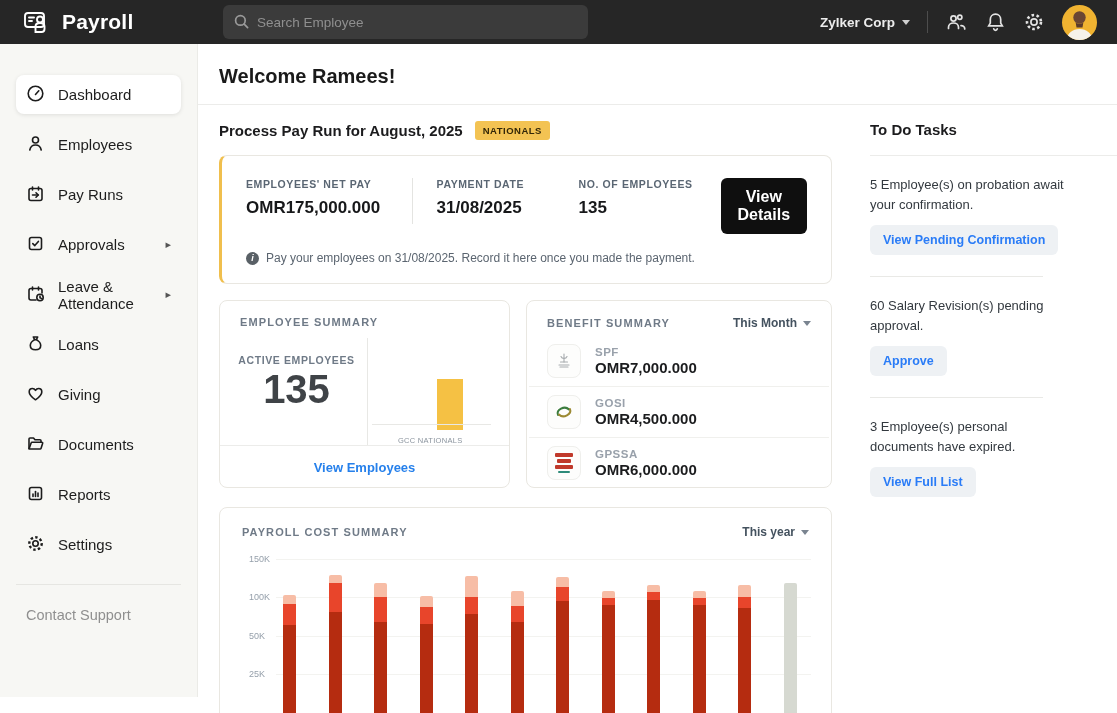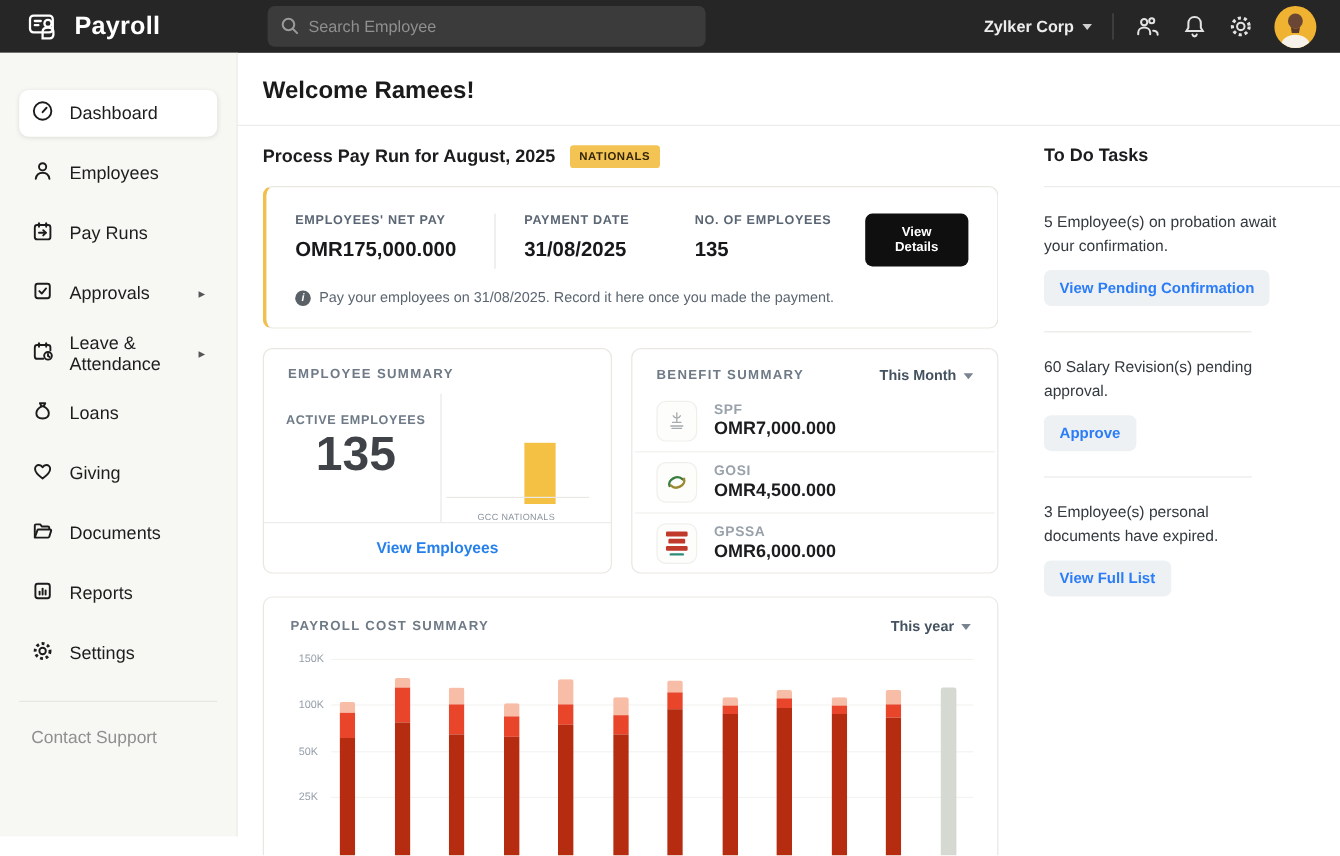--- a/index.html
+++ b/index.html
@@ -50,21 +50,21 @@
   .payrun-title { font-size:15px; font-weight:700; color:#1c1c1e; }
   .badge { background:#f3c353; color:#332708; font-size:9.5px; font-weight:700; letter-spacing:.5px;
     padding:4px 8px; border-radius:3px; }
   .payrun-card { border:1px solid #e9e7e1; border-left:3px solid #f0bf4d; border-radius:8px; padding:22px 24px 18px; }
   .payrun-stats { display:flex; align-items:flex-start; }
   .stat { min-width:142px; }
   .stat-label { font-size:10.5px; font-weight:600; letter-spacing:.6px; color:#5a6673; margin-bottom:8px; }
   .stat-value { font-size:17px; font-weight:700; color:#17181a; }
   .stat-div { width:1px; background:#e4e4e1; height:46px; margin:0 24px 0 0; }
   .btn-dark { margin-left:auto; background:#0f0f0f; color:#fff; border:none; border-radius:6px;
-    font-size:11px; font-weight:600; padding:10px 15px; cursor:pointer; font-family:"Liberation Sans",sans-serif; }
+    font-size:16px; font-weight:600; padding:10px 15px; cursor:pointer; font-family:"Liberation Sans",sans-serif; }
   .payrun-note { display:flex; align-items:center; gap:7px; margin-top:17px; font-size:12px; color:#5b6570; }
   .info-dot { width:13px; height:13px; border-radius:50%; background:#596066; color:#fff; font-size:9px;
     font-weight:700; display:flex; align-items:center; justify-content:center; font-style:italic; flex-shrink:0; }
 
   
   .cards-row { display:flex; gap:16px; margin-top:16px; }
   .card { border:1px solid #e9e7e1; border-radius:8px; background:#fff; }
   .emp-card { width:291px; height:188px; display:flex; flex-direction:column; }
   .card-head { display:flex; align-items:center; justify-content:space-between; padding:15px 20px 6px; }
   .card-title { font-size:11px; font-weight:700; letter-spacing:1.1px; color:#6f7a87; }

